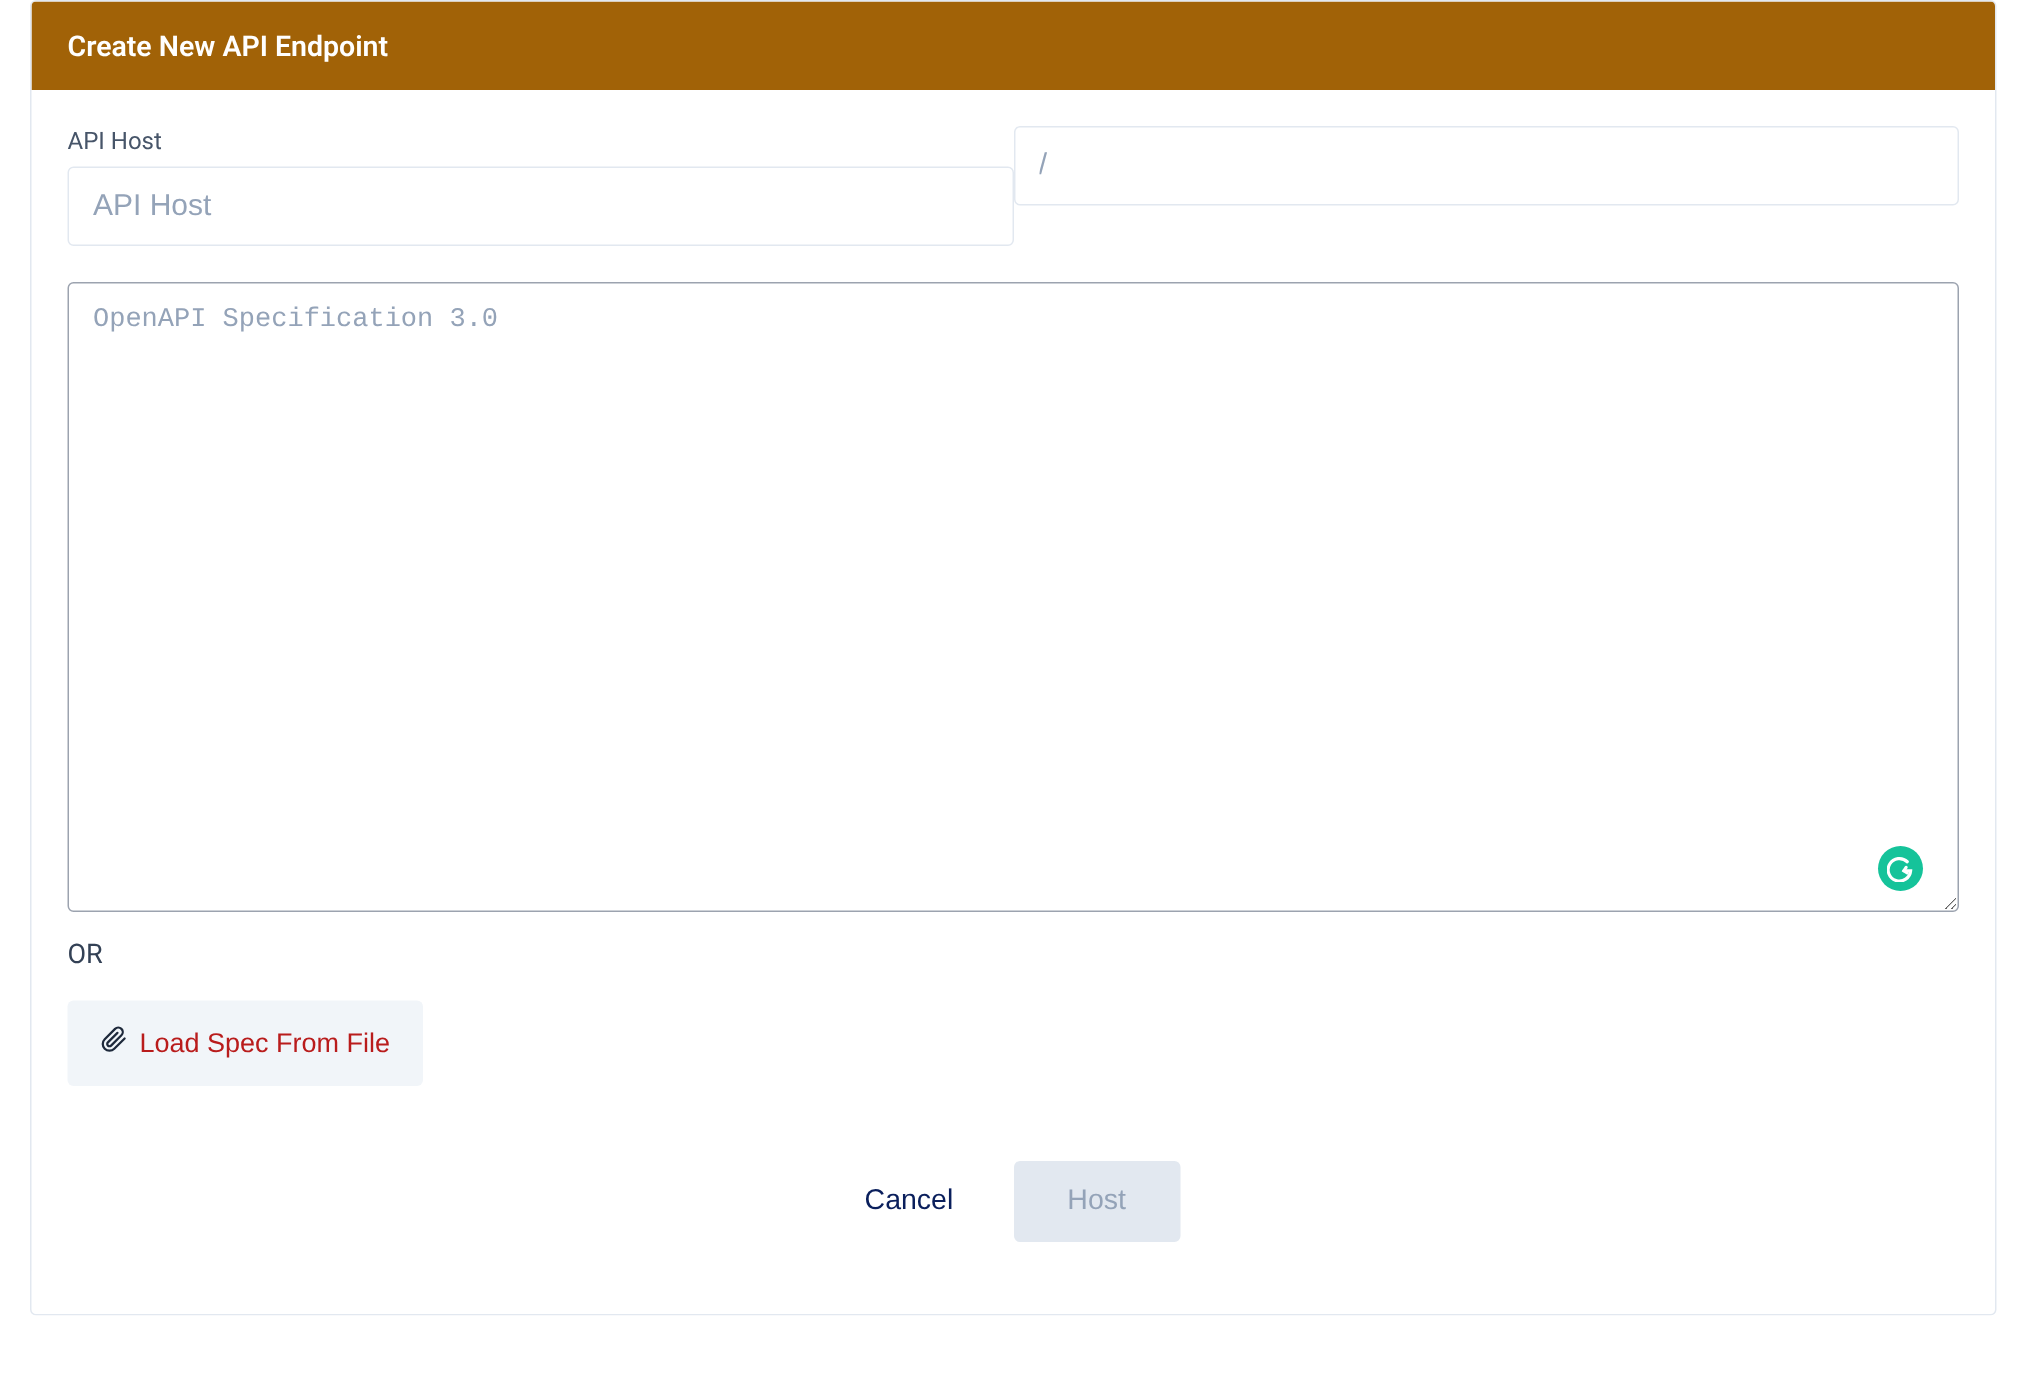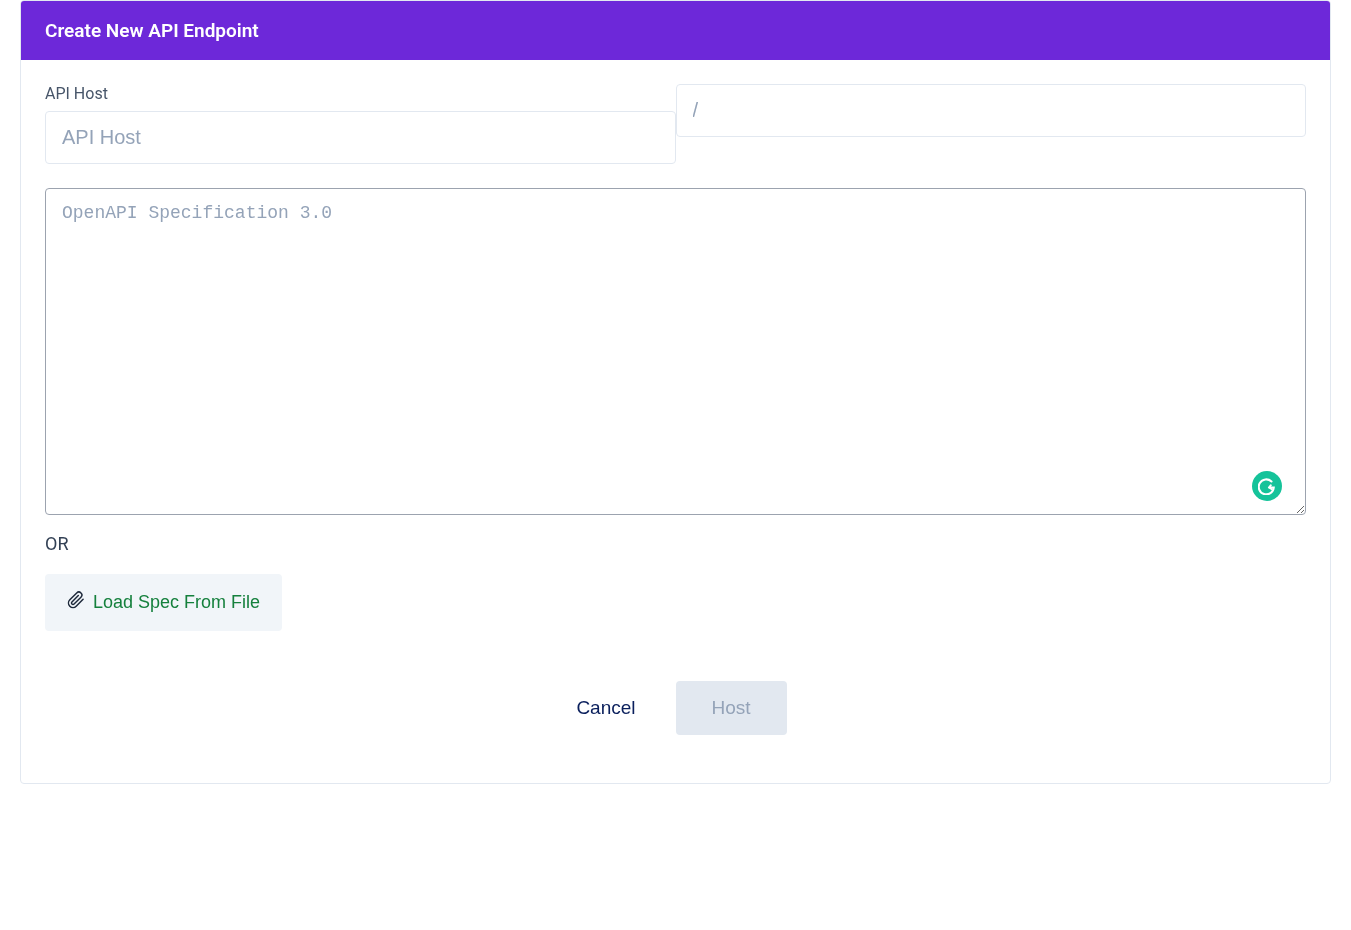--- a/index.html
+++ b/index.html
@@ -14,21 +14,21 @@
     }
     .modal {
       width: 1311px;
       margin: 0 auto;
       background: #ffffff;
       border: 1px solid #e2e8f0;
       border-radius: 4px;
       overflow: hidden;
     }
     .modal-header {
-      background: #6d28d9;
+      background: #a16207;
       color: #ffffff;
       padding: 18px 24px;
       font-size: 19px;
       font-weight: 600;
     }
     .modal-body {
       padding: 24px;
     }
     .form-row {
       display: flex;
@@ -51,21 +51,21 @@
       border: 1px solid #e2e8f0;
       border-radius: 4px;
       color: #1e293b;
       background: #ffffff;
     }
     .form-input::placeholder {
       color: #94a3b8;
     }
     .form-textarea {
       width: 100%;
-      height: 327px;
+      height: 420px;
       padding: 14px 16px;
       font-size: 18px;
       font-family: "SFMono-Regular", Consolas, "Liberation Mono", Menlo, monospace;
       border: 1px solid #9ca3af;
       border-radius: 4px;
       color: #1e293b;
       resize: both;
       background: #ffffff;
     }
     .form-textarea::placeholder {
@@ -94,21 +94,21 @@
       color: #334155;
       margin: 14px 0 20px 0;
     }
     .btn-load-file {
       display: inline-flex;
       align-items: center;
       gap: 8px;
       padding: 16px 22px;
       font-size: 18px;
       font-weight: 500;
-      color: #15803d;
+      color: #b91c1c;
       background: #f1f5f9;
       border: none;
       border-radius: 4px;
       cursor: pointer;
     }
     .paperclip-icon {
       width: 18px;
       height: 20px;
     }
     .modal-footer {

